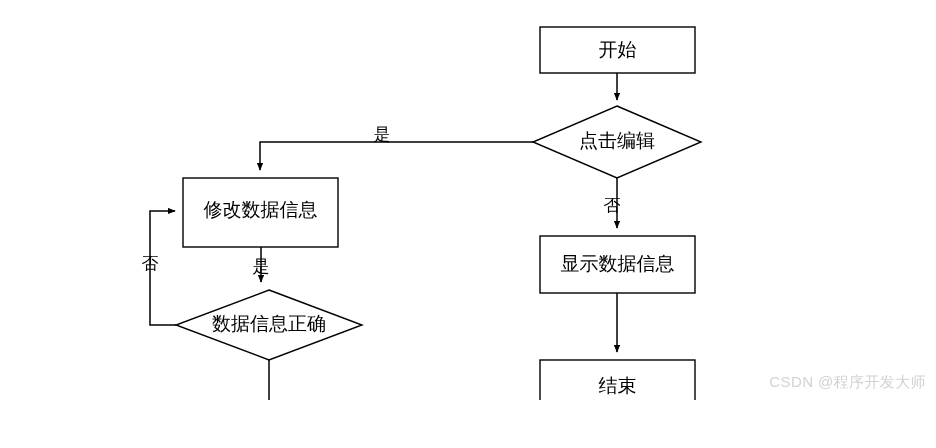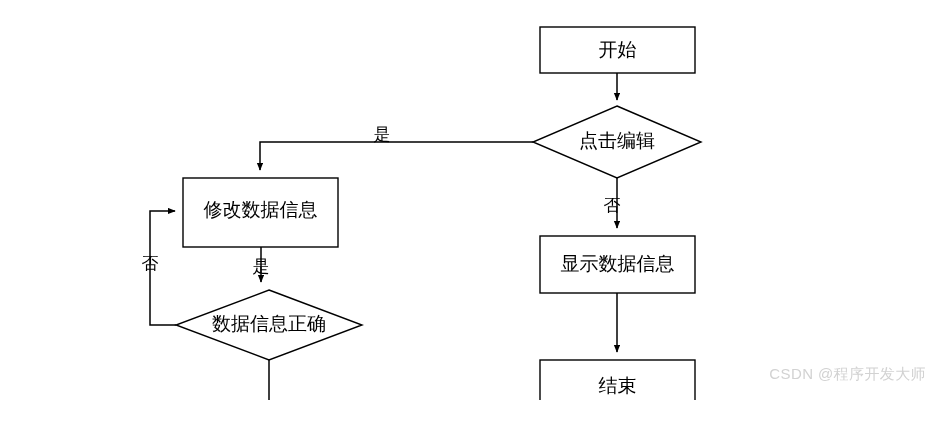--- a/index.html
+++ b/index.html
@@ -45,21 +45,21 @@
   .edge-label {
     font-family: "Liberation Sans", "DejaVu Sans", sans-serif;
     font-size: 17px;
     fill: #000000;
     text-anchor: middle;
     dominant-baseline: middle;
   }
   .watermark-text {
     position: absolute;
     right: 10px;
-    bottom: 16px;
+    bottom: 8px;
     font-family: "Liberation Sans", "DejaVu Sans", sans-serif;
     font-size: 15px;
     color: #d2d2d2;
     letter-spacing: 0.4px;
     white-space: nowrap;
     user-select: none;
   }
 </style>
 </head>
 <body>

